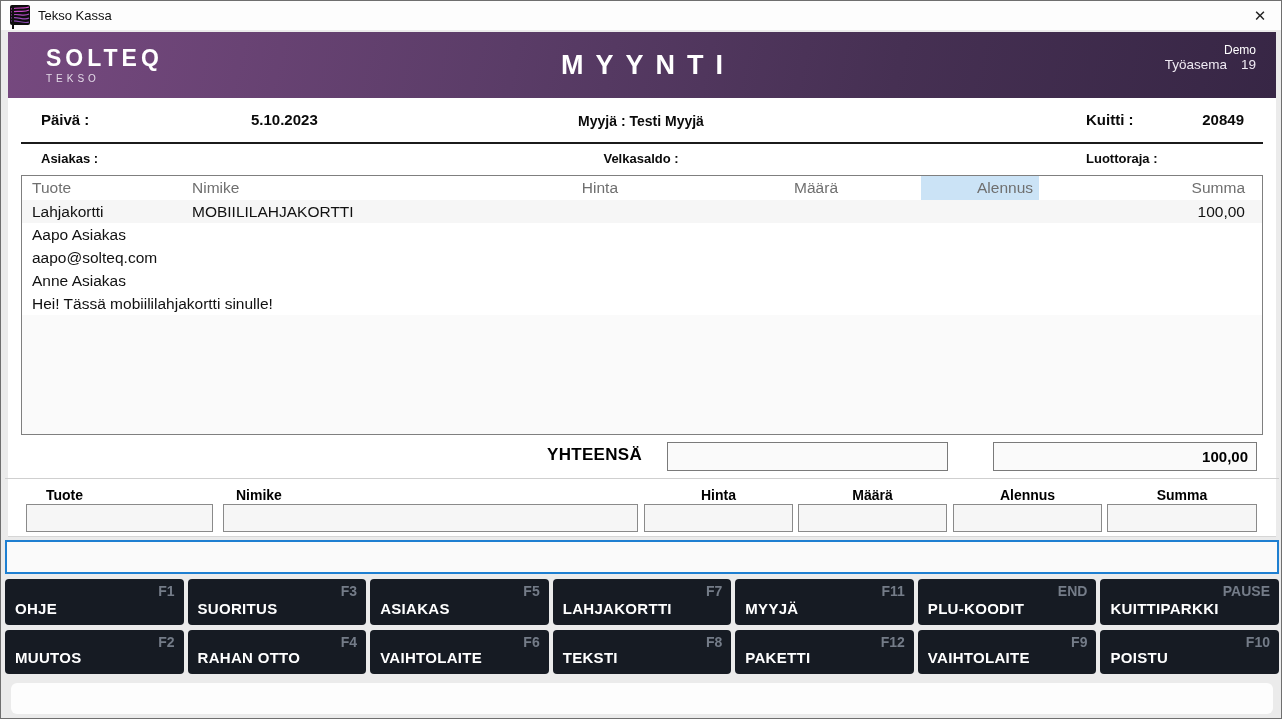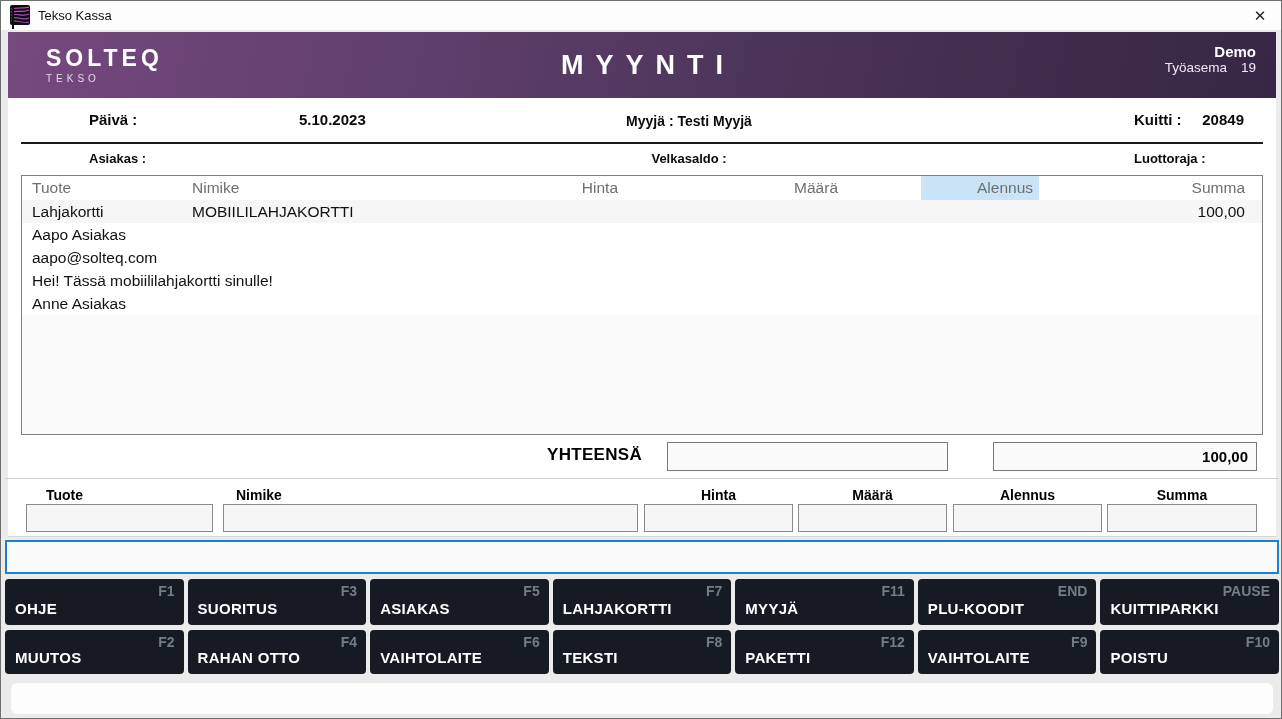--- a/index.html
+++ b/index.html
@@ -16,28 +16,28 @@
 
   
   .header{position:absolute;left:7px;top:31px;width:1268px;height:66px;
           background:linear-gradient(103deg,#76497F 0%,#5A3C67 40%,#463053 70%,#372645 100%);}
   .brand{position:absolute;left:38px;top:13px;color:#fff;}
   .brand-main{font-size:23px;font-weight:bold;letter-spacing:4px;}
   .brand-sub{font-size:10px;letter-spacing:4px;text-align:left;margin-top:1px;color:#E3DAE8;padding-right:3px;}
   .page-title{position:absolute;left:50%;top:0;transform:translateX(-50%);margin-left:6px;
               line-height:66px;font-size:27px;font-weight:bold;color:#fff;letter-spacing:12px;white-space:nowrap;}
   .session{position:absolute;right:20px;top:11px;text-align:right;color:#fff;}
-  .session-mode{font-size:15px;font-weight:bold;}
+  .session-mode{font-size:12px;font-weight:normal;}
   .session-ws{font-size:13.5px;color:#EFEAF3;display:flex;gap:14px;justify-content:flex-end;}
 
   
   .white-panel{position:absolute;left:7px;top:97px;width:1268px;height:439px;background:#fff;
                border-bottom:1px solid #D6D6D6;box-sizing:border-box;}
 
-  .lbl{position:absolute;font-weight:bold;color:#0a0a0a;white-space:nowrap;margin-left:48px;}
+  .lbl{position:absolute;font-weight:bold;color:#0a0a0a;white-space:nowrap;}
   .f15{font-size:15px;} .f14{font-size:14px;} .f13{font-size:13px;}
   .centered{left:0;width:100%;text-align:center;}
 
   .hr1{position:absolute;left:20px;top:141px;width:1242px;height:2px;background:#1b1b1b;}
 
   
   .sale-table{position:absolute;left:20px;top:174px;width:1242px;height:260px;background:#fff;
               border:1px solid #7f7f7f;box-sizing:border-box;}
   .thead{position:relative;height:24px;color:#6F6F6F;font-size:15.5px;}
   .thead span{position:absolute;line-height:24px;white-space:nowrap;}
@@ -151,26 +151,26 @@
       <span class="c-tuote">Aapo Asiakas</span>
       <span class="c-nimike"></span>
       <span class="c-summa"></span>
     </div>
     <div class="trow">
       <span class="c-tuote">aapo@solteq.com</span>
       <span class="c-nimike"></span>
       <span class="c-summa"></span>
     </div>
     <div class="trow">
+      <span class="c-tuote">Anne Asiakas</span>
+      <span class="c-nimike"></span>
+      <span class="c-summa"></span>
+    </div>
+    <div class="trow">
       <span class="c-tuote">Hei! Tässä mobiililahjakortti sinulle!</span>
-      <span class="c-nimike"></span>
-      <span class="c-summa"></span>
-    </div>
-    <div class="trow">
-      <span class="c-tuote">Anne Asiakas</span>
       <span class="c-nimike"></span>
       <span class="c-summa"></span>
     </div>
     <div class="table-filler"></div>
   </div>
 
   <span class="totals-label">YHTEENSÄ</span>
   <input class="totals-entry" value="" style="">
   <div class="totals-total">100,00</div>
 

